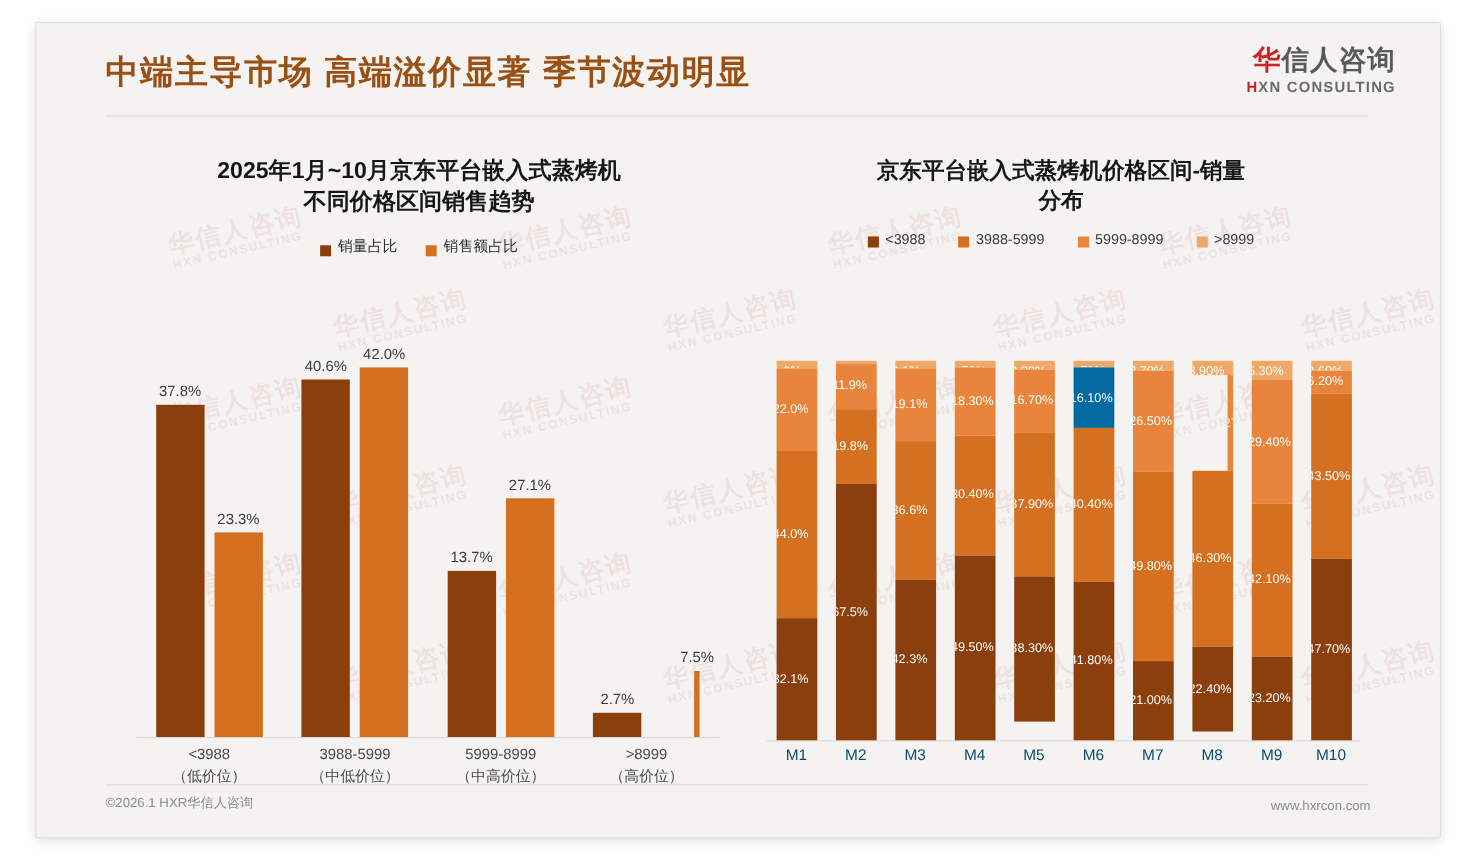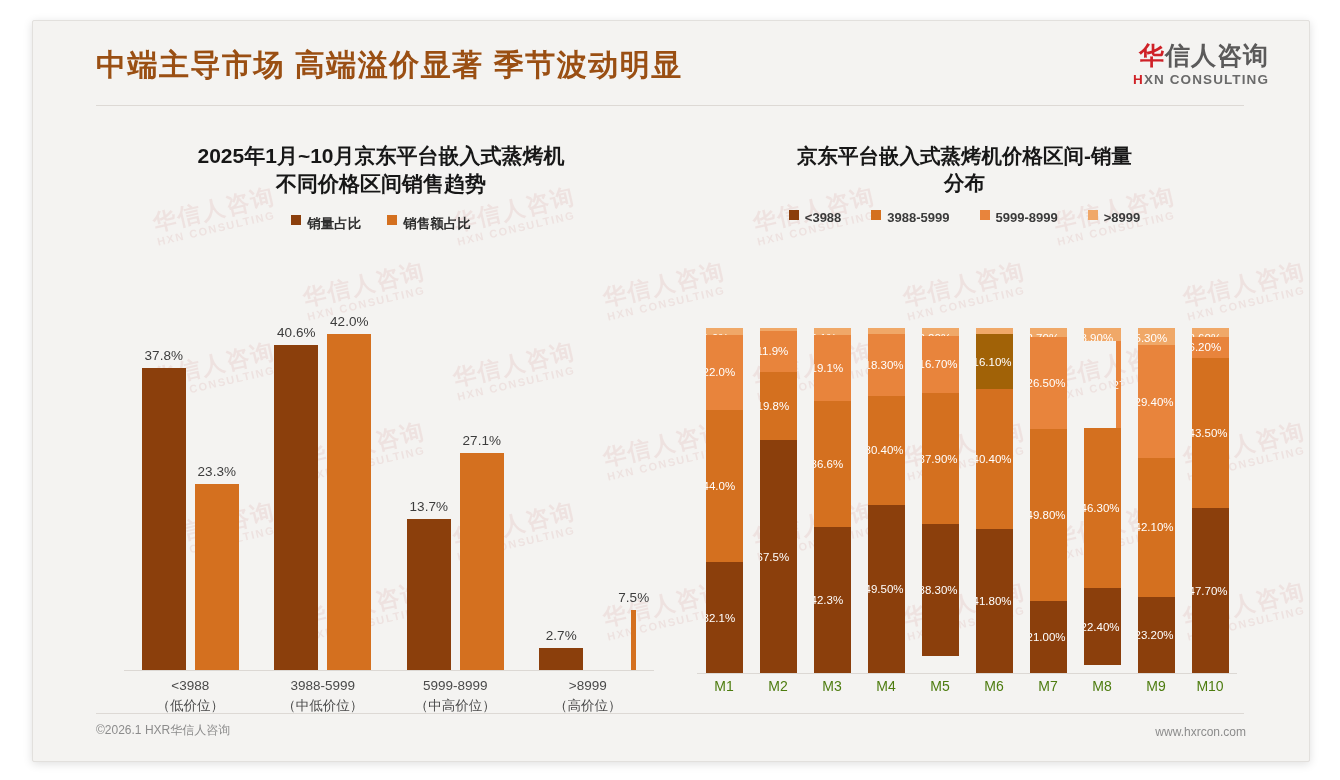--- a/index.html
+++ b/index.html
@@ -52,21 +52,21 @@
 
   .chart-title{
     text-align:center;font-size:21px;font-weight:bold;color:#171717;
     line-height:1.32;margin:0;padding-top:26px;
   }
   #panel-right .chart-title{font-size:20.5px;}
 
   .legend{display:flex;justify-content:center;align-items:center;margin-top:18px;}
   #legend-left{gap:26px;}
   #legend-right{gap:30px;margin-top:14px;}
-  .legend-item{display:flex;align-items:flex-start;gap:6px;font-weight:bold;}
+  .legend-item{display:flex;align-items:flex-end;gap:6px;}
   .legend-swatch{width:10px;height:10px;display:inline-block;}
   .legend-label{font-size:13.5px;color:#2e2e2e;}
   #legend-right .legend-label{font-size:13px;color:#3a3a3a;}
 
   
   #left-plot{
     position:absolute;left:28px;top:165px;width:530px;height:390px;
   }
   #left-axis{
     position:absolute;left:0;bottom:0;width:100%;height:1px;background:#dcd8d4;
@@ -99,21 +99,21 @@
     position:absolute;bottom:1px;width:37px;height:345px;
     display:flex;flex-direction:column;
   }
   .seg{position:relative;overflow:hidden;}
   .seg-label{
     position:absolute;left:-3px;top:50%;transform:translateY(-50%);
     font-size:11.5px;color:#ffffff;white-space:nowrap;
   }
   .seg.thin .seg-label{top:4px;transform:none;}
   #right-cats{position:absolute;left:14px;top:562px;width:540px;height:30px;}
-  .rcat{position:absolute;text-align:center;font-size:14px;color:#4d7c0f;}
+  .rcat{position:absolute;text-align:center;font-size:14px;color:#0c4a6e;}
 
   
   #footer-rule{
     position:absolute;left:63px;bottom:47px;width:1148px;height:1px;background:#ddd9d5;
   }
   #footer-left{
     position:absolute;left:63px;bottom:22px;font-size:12px;color:#8c8c8c;
   }
   #footer-right{
     position:absolute;right:63px;bottom:22px;font-size:12px;color:#8c8c8c;
@@ -396,21 +396,21 @@
             <span class="seg-label">37.90%</span>
           </div>
           <div class="seg" style="height: 132.135px; background: rgb(139, 63, 12);">
             <span class="seg-label">38.30%</span>
           </div>
         </div>
         <div class="sbar" style="left: 278.5px;">
           <div class="seg thin" style="height: 5.865px; background: rgb(240, 168, 104);">
             <span class="seg-label">1.70%</span>
           </div>
-          <div class="seg" style="height: 55.545px; background: #a16207;">
+          <div class="seg" style="height: 55.545px; background: #0369a1;">
             <span class="seg-label">16.10%</span>
           </div>
           <div class="seg" style="height: 139.38px; background: rgb(212, 112, 31);">
             <span class="seg-label">40.40%</span>
           </div>
           <div class="seg" style="height: 144.21px; background: rgb(139, 63, 12);">
             <span class="seg-label">41.80%</span>
           </div>
         </div>
         <div class="sbar" style="left: 332.5px;">

